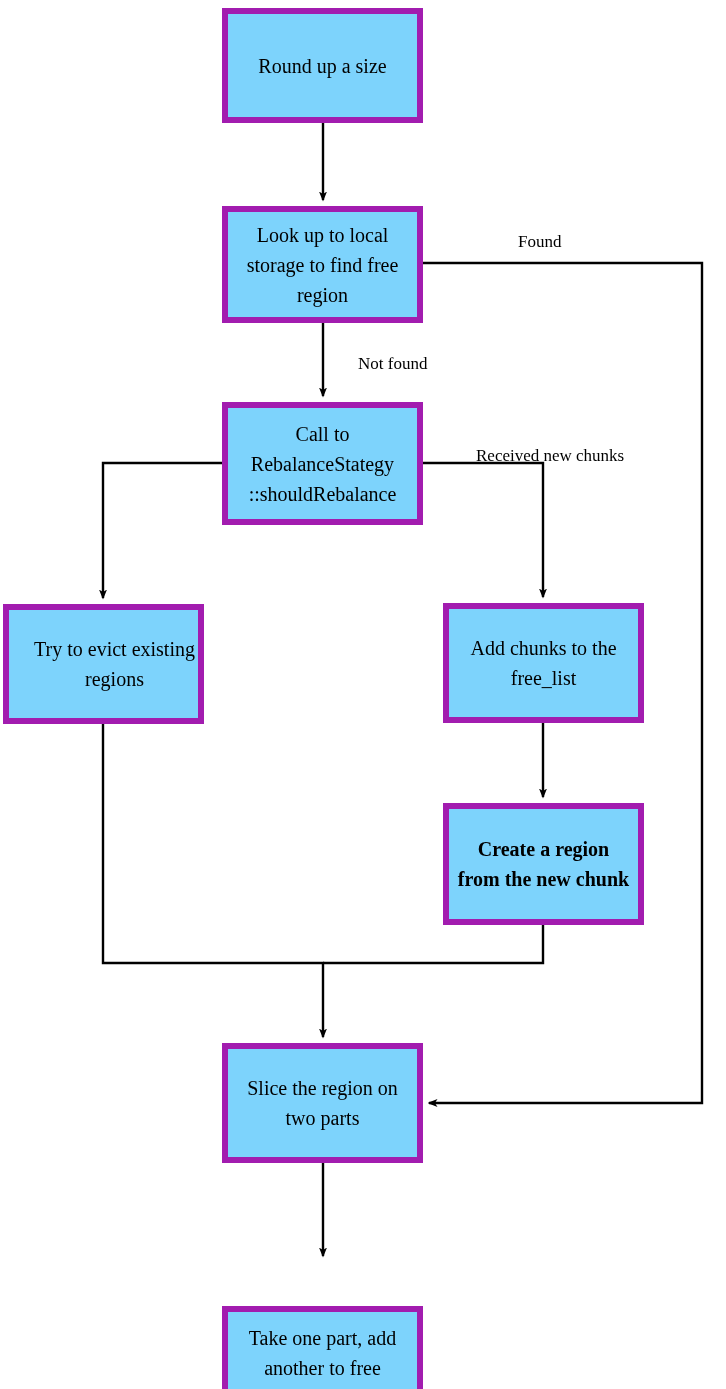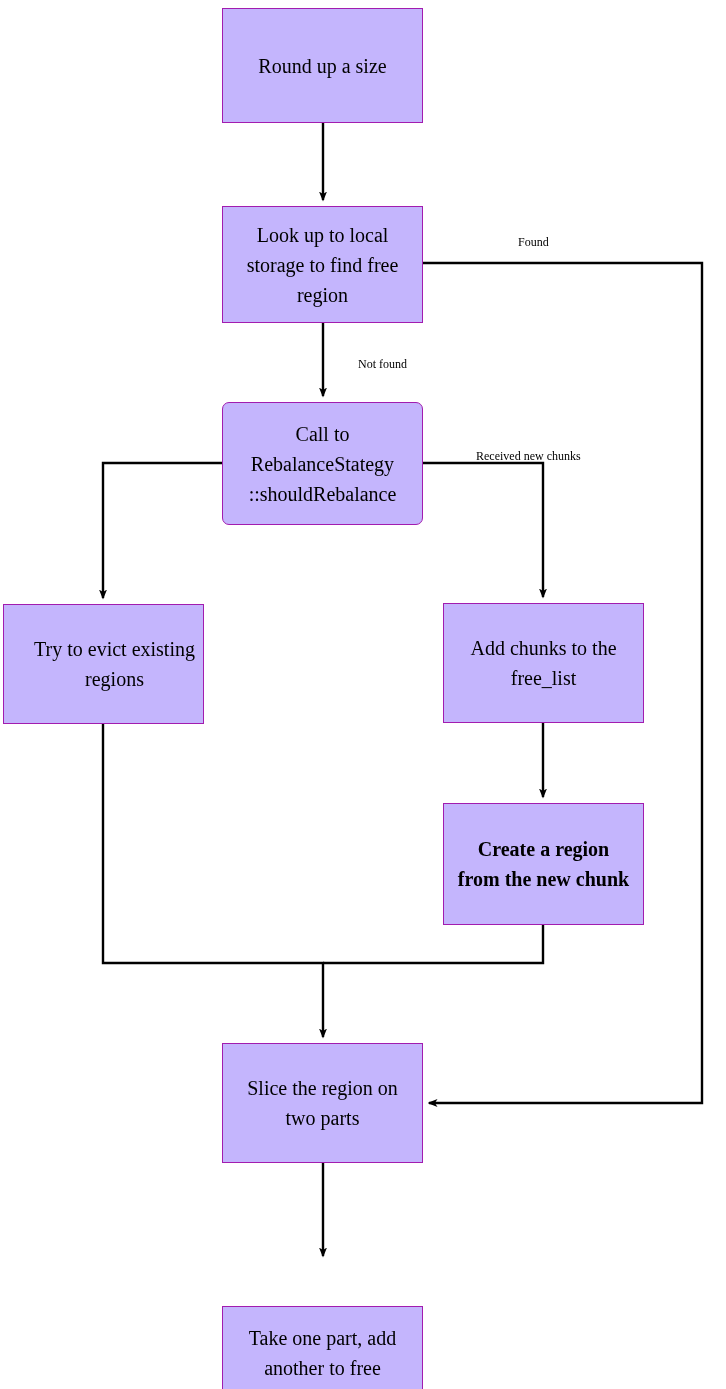--- a/index.html
+++ b/index.html
@@ -18,36 +18,36 @@
   #edges {
     position: absolute;
     left: 0;
     top: 0;
     width: 726px;
     height: 1389px;
   }
   .node {
     position: absolute;
     box-sizing: border-box;
-    border: 1px solid #a21caf;
-    background: #c4b5fd;
+    border: 6px solid #a21caf;
+    background: #7dd3fc;
     display: flex;
     align-items: center;
     justify-content: center;
     text-align: center;
     color: #000000;
     font-size: 20px;
     line-height: 30px;
     white-space: pre-line;
     padding: 0 2px;
   }
   .edge-label {
     position: absolute;
     color: #000000;
-    font-size: 12px;
+    font-size: 17px;
     line-height: 20px;
     white-space: nowrap;
     background: transparent;
   }
 </style>
 </head>
 <body>
 
 <div id="canvas">
 
@@ -67,21 +67,21 @@
         <polyline points="103,724 103,963 323,963 323,1037" fill="none" stroke="#000000" stroke-width="2.4" marker-end="url(#arrowhead)"></polyline>
         <polyline points="543,925 543,963 323,963" fill="none" stroke="#000000" stroke-width="2.4"></polyline>
         <polyline points="323,1163 323,1256" fill="none" stroke="#000000" stroke-width="2.4" marker-end="url(#arrowhead)"></polyline>
       </g>
   </svg>
 
   <div class="node" style="left: 222px; top: 8px; width: 201px; height: 115px;">Round up a size</div>
   <div class="node" style="left: 222px; top: 206px; width: 201px; height: 117px;">Look up to local
 storage to find free
 region</div>
-  <div class="node" style="left: 222px; top: 402px; width: 201px; height: 123px; border-radius: 7px;">Call to
+  <div class="node" style="left: 222px; top: 402px; width: 201px; height: 123px;">Call to
 RebalanceStategy
 ::shouldRebalance</div>
   <div class="node" style="left: 3px; top: 604px; width: 201px; height: 120px; padding-left: 24px;">Try to evict existing
 regions</div>
   <div class="node" style="left: 443px; top: 603px; width: 201px; height: 120px;">Add chunks to the
 free_list</div>
   <div class="node" style="left: 443px; top: 803px; width: 201px; height: 122px; font-weight: bold;">Create a region
 from the new chunk</div>
   <div class="node" style="left: 222px; top: 1043px; width: 201px; height: 120px;">Slice the region on
 two parts</div>

